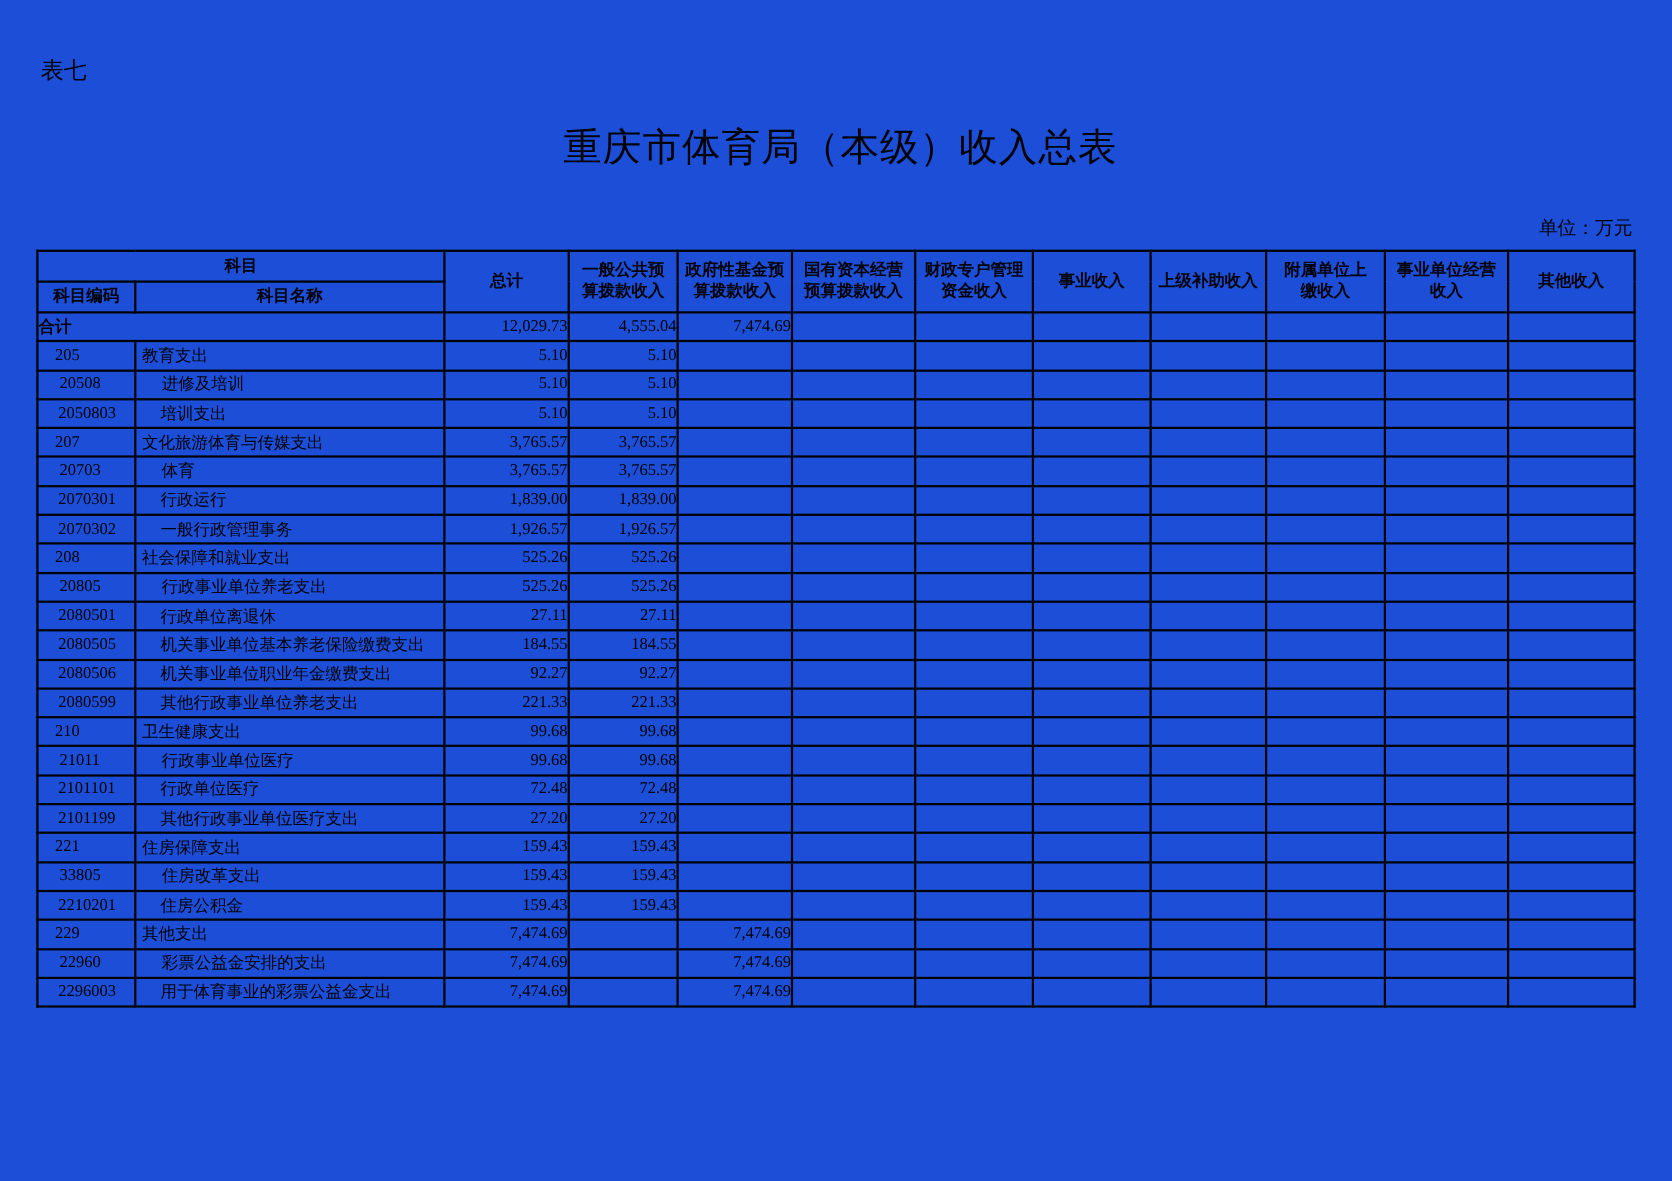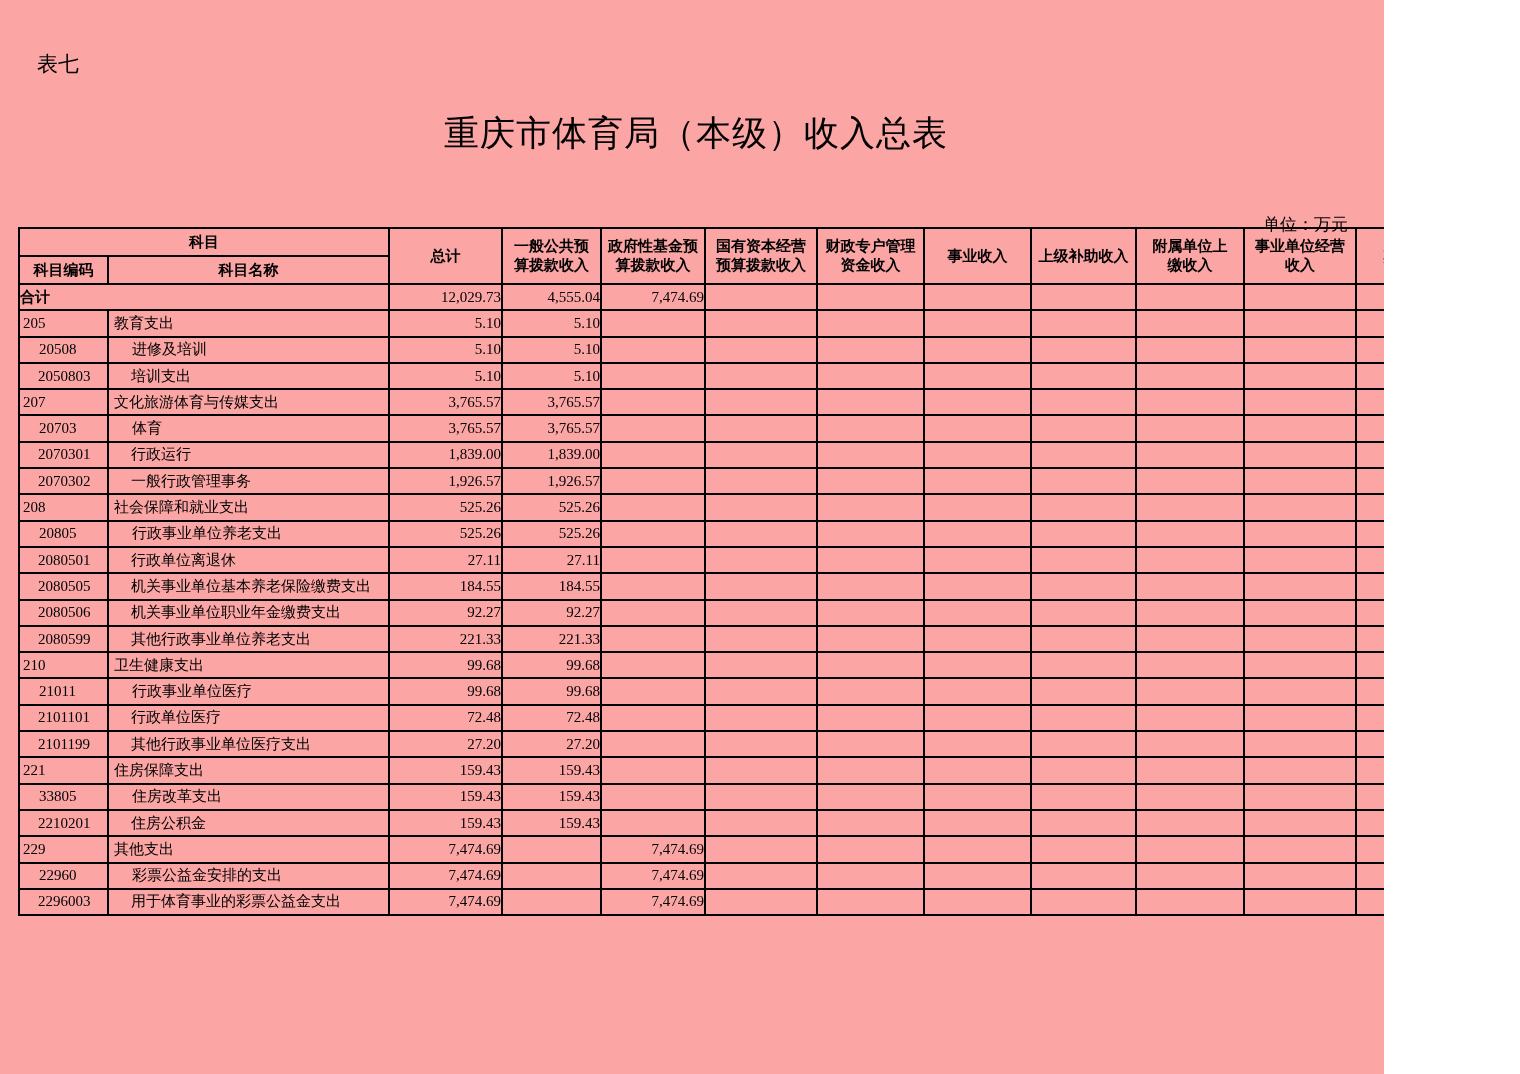--- a/index.html
+++ b/index.html
@@ -1,40 +1,40 @@
 <!DOCTYPE html>
 <html><head>
 <meta charset="utf-8">
 <style>
   html, body { margin: 0; padding: 0; background: #ffffff; }
   body {
     width: 1520px; height: 1074px;
     font-family: "Liberation Serif", serif;
     color: #000;
   }
-  .sheet { position: relative; width: 1384px; height: 1074px; background: #fca5a5; overflow: hidden; }
+  .sheet { position: relative; width: 1520px; height: 1074px; background: #1d4ed8; overflow: hidden; }
 
   .table-label {
     position: absolute; left: 37px; top: 50px;
     font-size: 21px; font-family: "DejaVu Serif", serif;
   }
   .doc-title {
     position: absolute; left: 4px; top: 110px; width: 100%;
     text-align: center;
     font-size: 35px; font-weight: normal;
     font-family: "Liberation Serif", serif;
     letter-spacing: 1px;
   }
   .unit-note {
-    position: absolute; top: 213px; right: 36px;
+    position: absolute; top: 196px; right: 36px;
     font-size: 17px; font-family: "DejaVu Serif", serif;
   }
 
   table.income {
-    position: absolute; left: 18px; top: 227px;
+    position: absolute; left: 33px; top: 227px;
     width: 1452px;
     border-collapse: collapse; table-layout: fixed;
   }
   table.income th, table.income td {
     border: 2px solid #000;
     padding: 0;
     overflow: hidden;
     vertical-align: middle;
   }
   thead th {
@@ -46,21 +46,21 @@
     line-height: 1.25;
   }
   thead tr { height: 28px; }
   tbody tr { height: 26.3px; }
 
   td.code {
     font-size: 15px; text-align: left;
     font-family: "Liberation Serif", serif;
     white-space: nowrap;
   }
-  td.code.lvl1 { padding-left: 3px; }
+  td.code.lvl1 { padding-left: 15px; }
   td.code.lvl2 { padding-left: 19px; }
   td.code.lvl3 { padding-left: 18px; }
 
   td.name {
     font-size: 15px; text-align: left;
     font-family: "Liberation Serif", serif;
     white-space: nowrap;
   }
   td.name.lvl1 { padding-left: 5px; }
   td.name.lvl2 { padding-left: 23px; font-family: Liberation Mono, monospace; }

